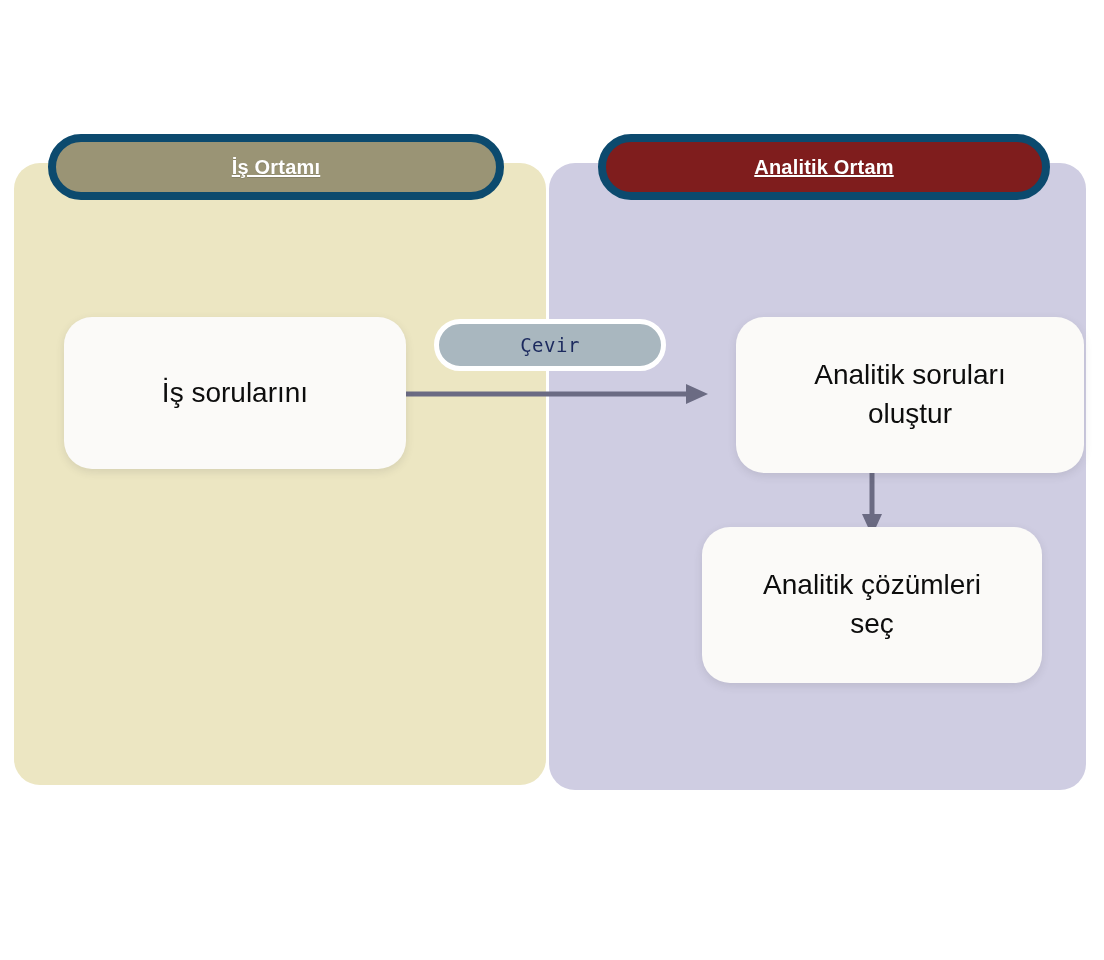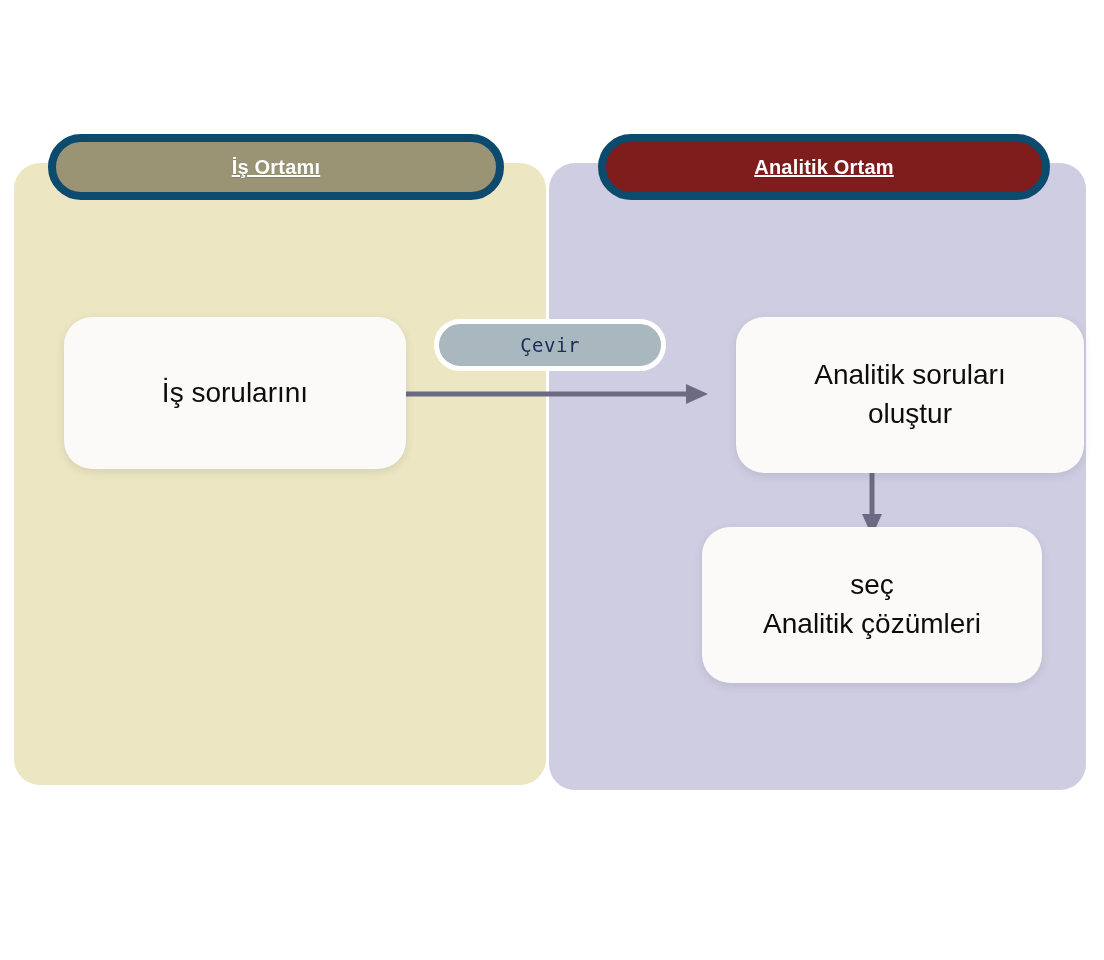--- a/index.html
+++ b/index.html
@@ -177,22 +177,22 @@
 
   <div id="step-create-analytics-questions" class="step-card">
     <div>
       <span>Analitik soruları</span>
       <span>oluştur</span>
     </div>
   </div>
 
   <div id="step-select-analytics-solutions" class="step-card">
     <div>
+      <span>Analitik çözümleri</span>
       <span>seç</span>
-      <span>Analitik çözümleri</span>
     </div>
   </div>
 
   <div id="edge-label-translate">Çevir</div>
 
   <div id="lane-header-business" class="lane-header">İş Ortamı</div>
   <div id="lane-header-analytics" class="lane-header">Analitik Ortam</div>
 
 </div>
 

